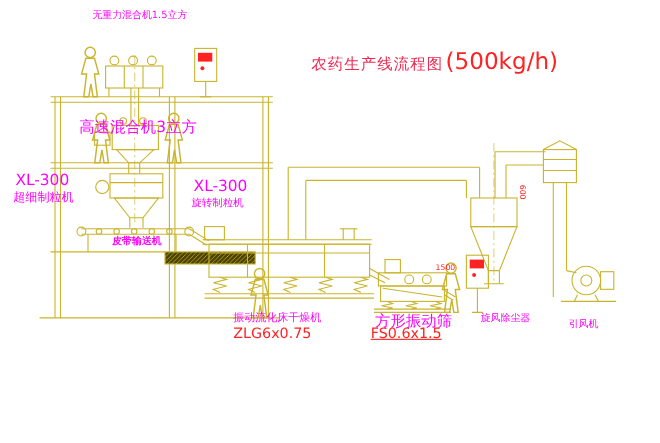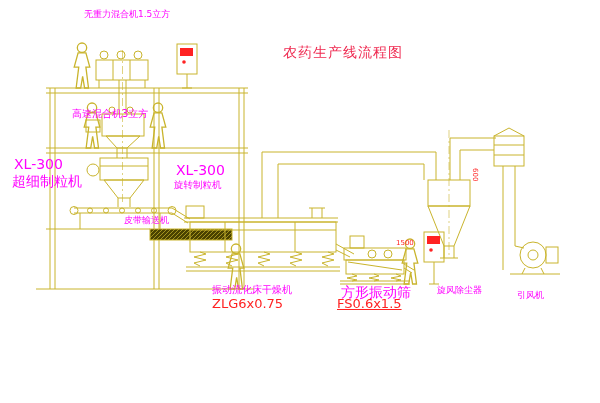--- a/index.html
+++ b/index.html
@@ -219,33 +219,34 @@
       <use href="#person-sym" transform="translate(82,88) scale(1.3)"></use>
       <use href="#person-sym" transform="translate(92,148) scale(1.3)"></use>
       <use href="#person-sym" transform="translate(158,148) scale(1.3)"></use>
       <use href="#person-sym" transform="translate(236,289) scale(1.3)"></use>
       <use href="#person-sym" transform="translate(410,284) scale(1.3)"></use>
     </g>
   </svg>
 
   <div class="title-row" style="left:283px;top:44px;">
     <span class="t-cn">农药生产线流程图</span>
+    <span class="t-cap">(500kg/h)</span>
   </div>
 
   <div class="lbl" style="left:84px;top:10px;font-size:9px;">无重力混合机1.5立方</div>
 
-  <div class="lbl" style="left:72px;top:109px;font-size:10px;">高速混合机3立方</div>
+  <div class="lbl" style="left:72px;top:109px;font-size:14px;">高速混合机3立方</div>
 
   <div class="lbl" style="left:14px;top:157px;font-size:14px;">XL-300</div>
-  <div class="lbl" style="left:12px;top:174px;font-size:14px;">超细制粒机</div>
+  <div class="lbl" style="left:12px;top:174px;font-size:11px;">超细制粒机</div>
 
   <div class="lbl" style="left:176px;top:163px;font-size:14px;">XL-300</div>
   <div class="lbl" style="left:174px;top:180px;font-size:9.5px;">旋转制粒机</div>
 
-  <div class="lbl" style="left:124px;top:216px;font-size:9px;">皮带输送机</div>
+  <div class="lbl" style="left:102px;top:216px;font-size:9px;font-weight:bold;">皮带输送机</div>
 
   <div class="lbl" style="left:212px;top:285px;font-size:10px;">振动流化床干燥机</div>
   <div class="lbl model" style="left:212px;top:297px;font-size:13px;">ZLG6x0.75</div>
 
   <div class="lbl" style="left:341px;top:285px;font-size:14px;">方形振动筛</div>
   <div class="lbl model" style="left:337px;top:297px;font-size:13px;text-decoration:underline;">FS0.6x1.5</div>
 
   <div class="lbl" style="left:437px;top:286px;font-size:9px;">旋风除尘器</div>
 
   <div class="lbl" style="left:517px;top:291px;font-size:9px;">引风机</div>

